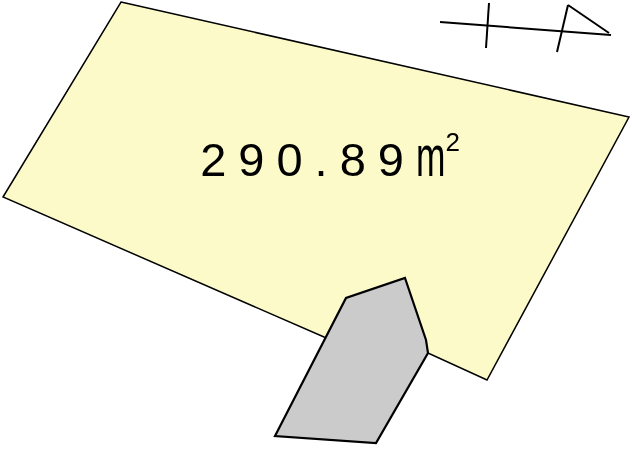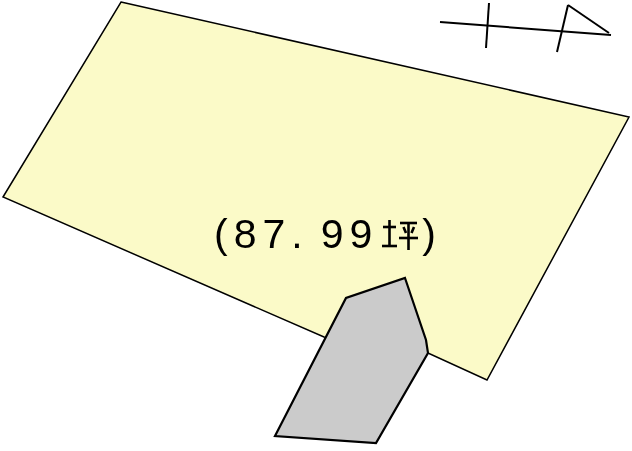--- a/index.html
+++ b/index.html
@@ -59,29 +59,18 @@
     <polygon class="plot" points="121,2 629,117 487,380 428,353 324,337 3,197" fill="#FBFAC8" stroke="#000000"></polygon>
     <polygon class="building" points="405,278 426,340 428,353 376,443 275,436 346,298" fill="#CBCBCB" stroke="#000000"></polygon>
     <g class="north" stroke="#000000">
       <line x1="440" y1="22" x2="611" y2="35"></line>
       <line x1="489" y1="3" x2="486" y2="48"></line>
       <line x1="568" y1="5" x2="557" y2="52"></line>
       <line x1="568" y1="5" x2="609" y2="33"></line>
     </g>
   </svg>
 
+  <div class="label label-sqm">
+    <span>290</span><span>.</span><span>89</span><span class="unit-m">m</span><span class="sup2">2</span>
+  </div>
 
-  <div class="label label-tsubo">
-    <span>(</span><span>87</span><span class="dot2">.</span><span>99</span><svg class="tsubo-glyph" width="38" height="38" viewBox="0 0 38 38" aria-label="坪">
-      <g fill="none" stroke-width="2.6" stroke="#000000">
-        <line x1="3" y1="13" x2="16" y2="13"></line>
-        <line x1="9.5" y1="6" x2="9.5" y2="32"></line>
-        <line x1="2" y1="32" x2="17" y2="32"></line>
-        <line x1="20" y1="9" x2="37" y2="9"></line>
-        <line x1="28.5" y1="9" x2="28.5" y2="36"></line>
-        <line x1="23.5" y1="13" x2="26" y2="19"></line>
-        <line x1="34" y1="13" x2="31.5" y2="19"></line>
-        <line x1="19" y1="24" x2="38" y2="24"></line>
-      </g>
-    </svg><span>)</span>
-  </div>
 
 </div>
 
 </body></html>

